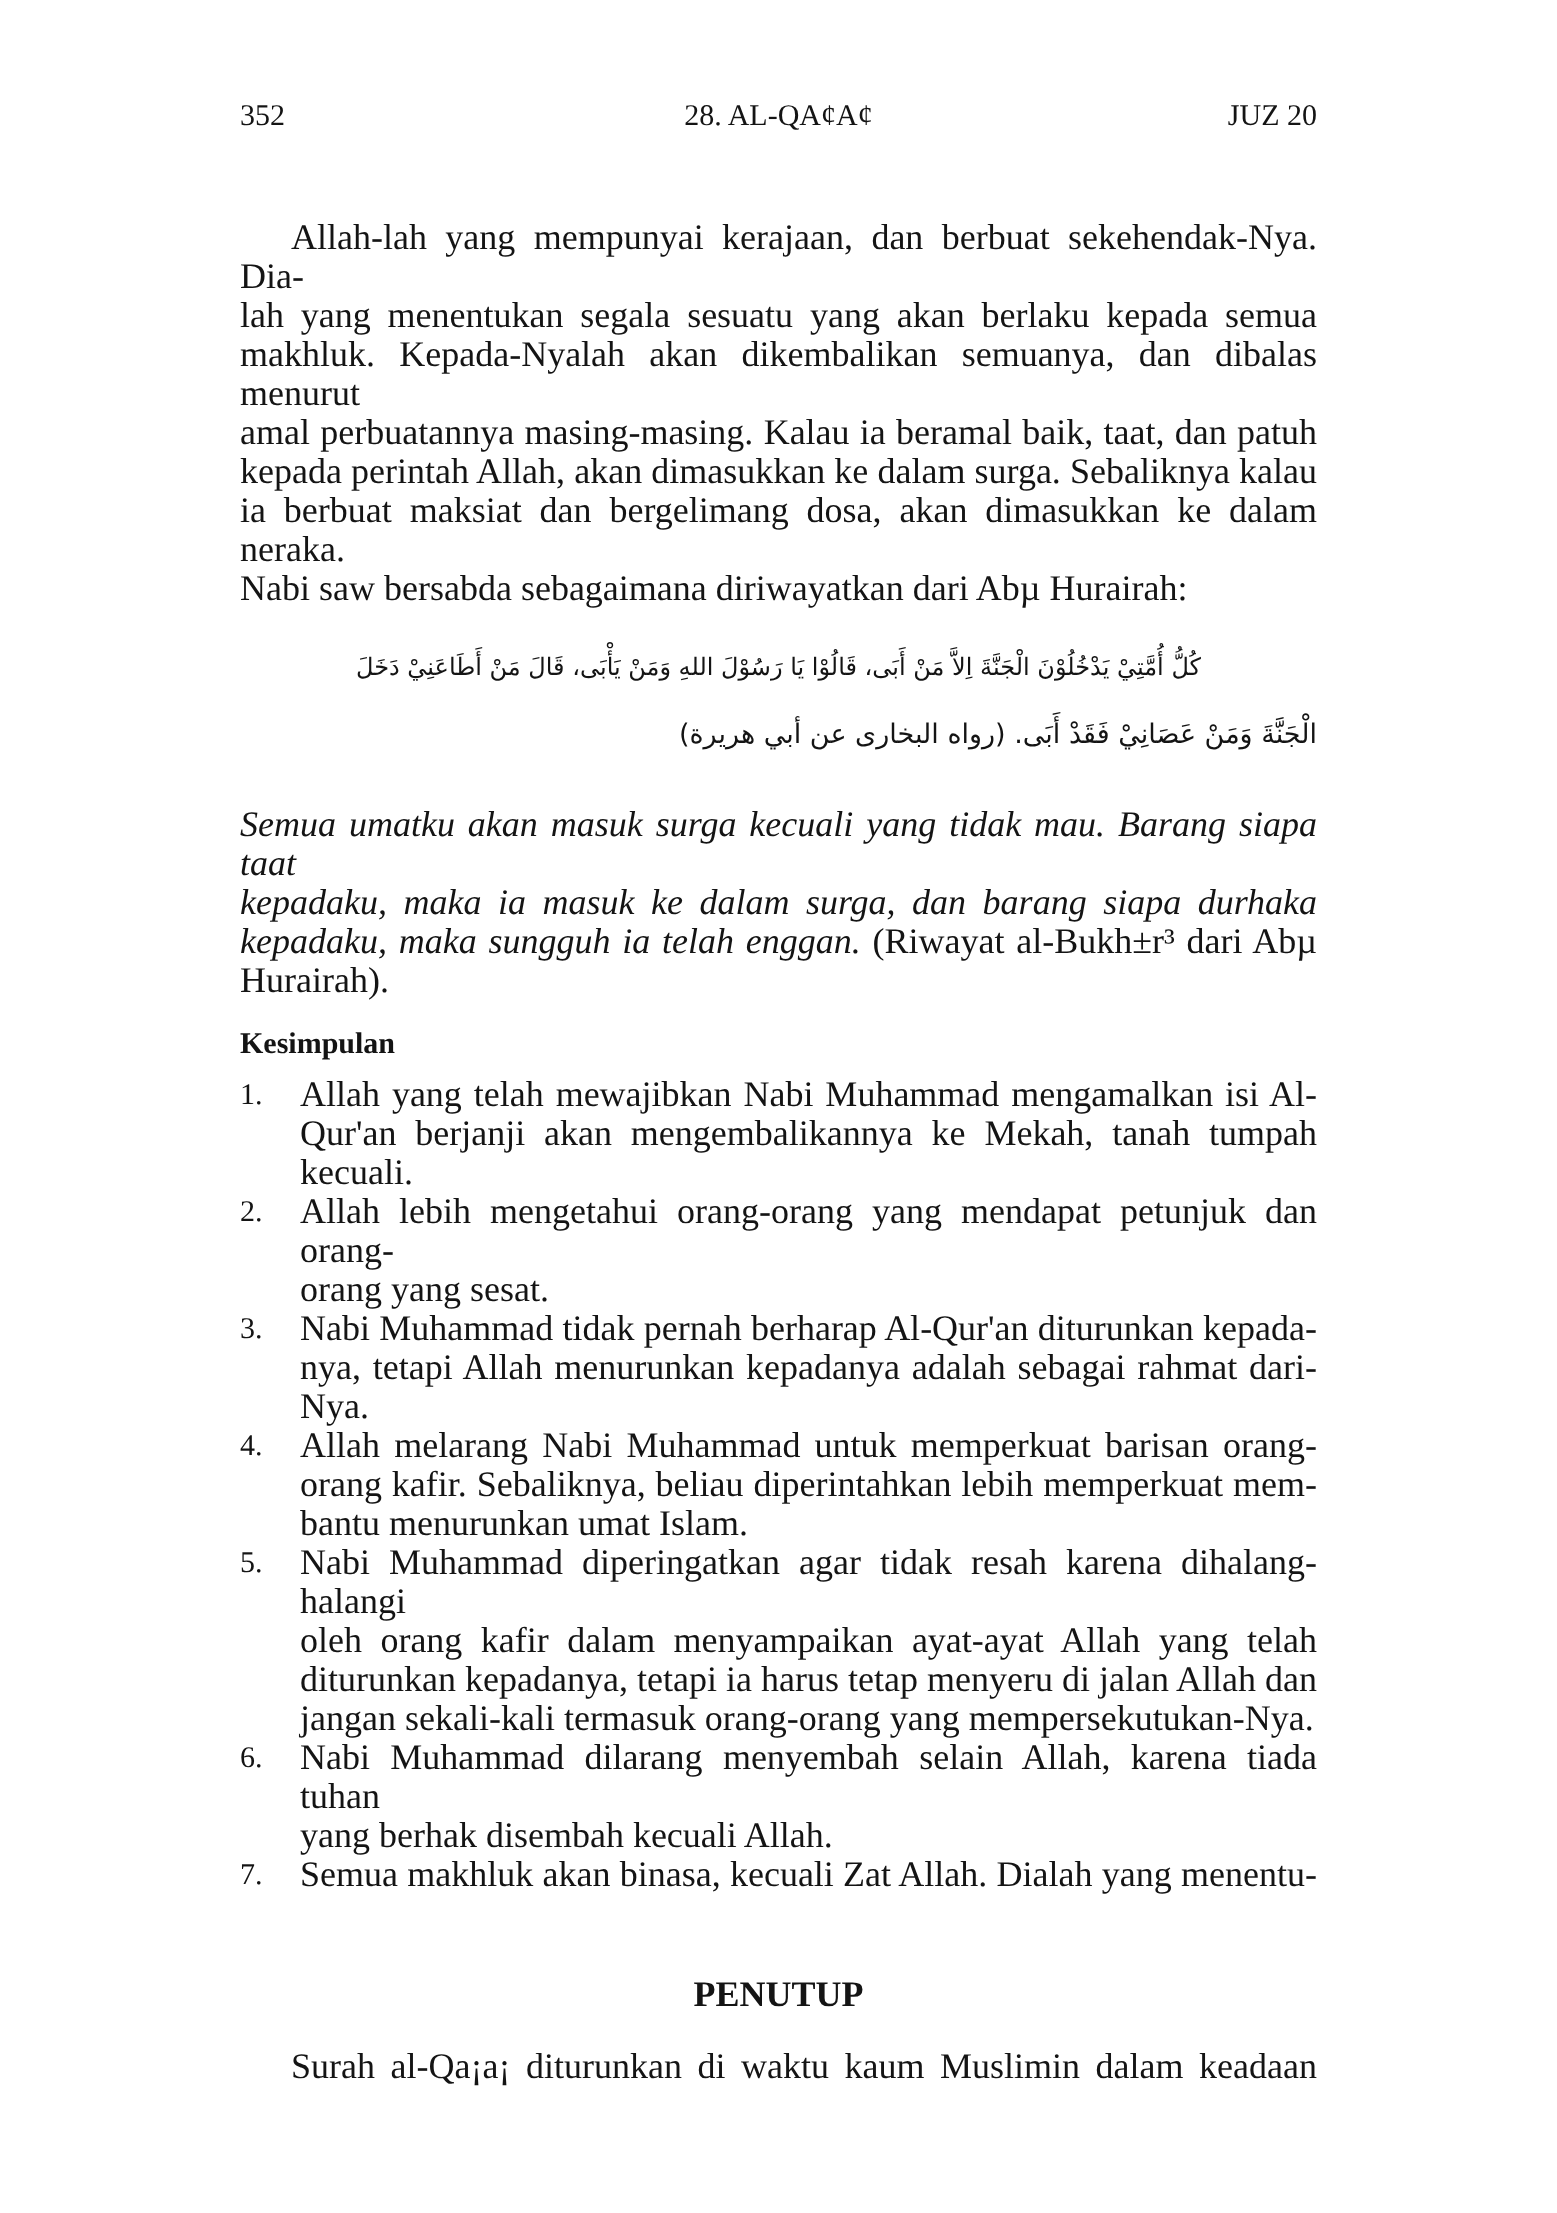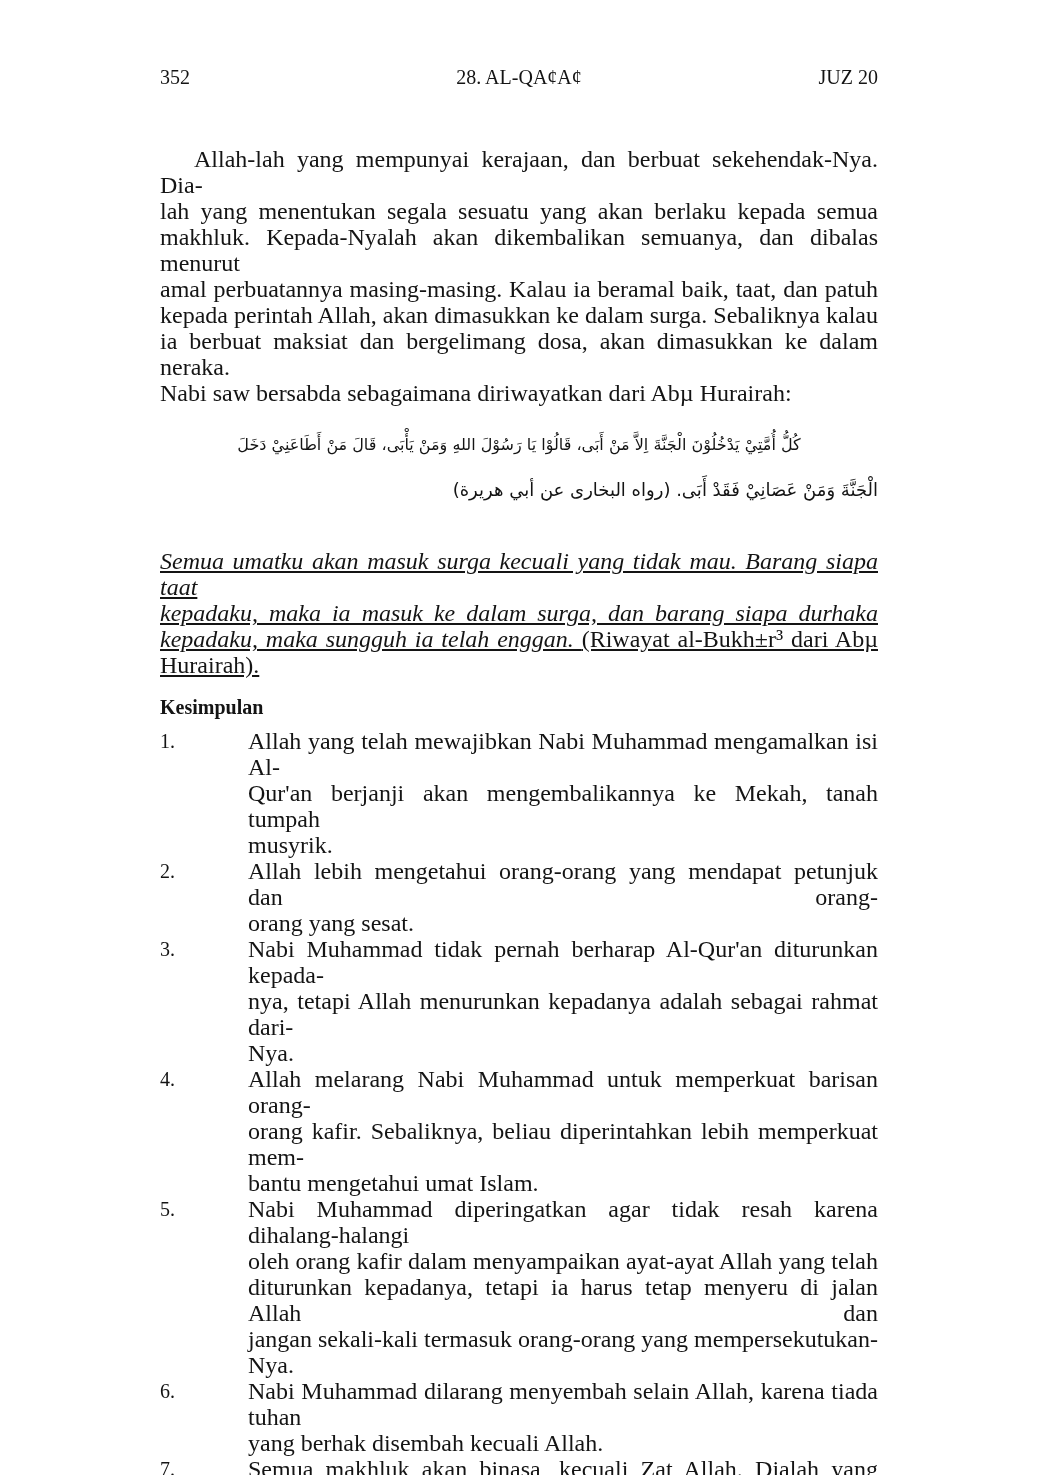--- a/index.html
+++ b/index.html
@@ -42,36 +42,36 @@
   .ar-line1{
     font-size:16px;line-height:46px;
     white-space:nowrap;text-align:center;
   }
   .ar-line2{
     font-size:18px;line-height:44px;
     white-space:nowrap;text-align:right;
   }
 
   
-  .translation{margin-top:36px;text-decoration:underline;}
+  .translation{margin-top:25px;}
   .it{font-style:italic;}
   .rm{font-style:normal;}
 
   
   .ks-heading{
     margin-top:16px;
     font-size:20px;line-height:26px;font-weight:bold;
   }
   .ks-list{margin-top:8px;}
   .ks-item{display:flex;}
   .ks-num{
     width:40px;flex:0 0 40px;
     font-size:20px;line-height:26px;
   }
-  .ks-body{flex:1;min-width:0;margin-left:48px;}
+  .ks-body{flex:1;min-width:0;}
 
   
   .penutup-heading{
     margin-top:54px;
     font-size:24px;line-height:26px;font-weight:bold;
     text-align:center;
   }
   .closing{margin-top:22px;}
 </style>
 </head>
@@ -109,21 +109,21 @@
       </div>
 
     <div class="ks-heading">Kesimpulan</div>
 
     <div class="ks-list">
         <div class="ks-item">
           <div class="ks-num">1.</div>
           <div class="ks-body">
             <div class="tline">Allah yang telah mewajibkan Nabi Muhammad mengamalkan isi Al-</div>
             <div class="tline">Qur'an berjanji akan mengembalikannya ke Mekah, tanah tumpah</div>
-            <div class="tline tline-last">musyrik.</div>
+            <div class="tline tline-last">kecuali.</div>
           </div>
         </div>
         <div class="ks-item">
           <div class="ks-num">2.</div>
           <div class="ks-body">
             <div class="tline">Allah lebih mengetahui orang-orang yang mendapat petunjuk dan orang-</div>
             <div class="tline tline-last">orang yang sesat.</div>
           </div>
         </div>
         <div class="ks-item">
@@ -132,21 +132,21 @@
             <div class="tline">Nabi Muhammad tidak pernah berharap Al-Qur'an diturunkan kepada-</div>
             <div class="tline">nya, tetapi Allah menurunkan kepadanya adalah sebagai rahmat dari-</div>
             <div class="tline tline-last">Nya.</div>
           </div>
         </div>
         <div class="ks-item">
           <div class="ks-num">4.</div>
           <div class="ks-body">
             <div class="tline">Allah melarang Nabi Muhammad untuk memperkuat barisan orang-</div>
             <div class="tline">orang kafir. Sebaliknya, beliau diperintahkan lebih memperkuat mem-</div>
-            <div class="tline tline-last">bantu mengetahui umat Islam.</div>
+            <div class="tline tline-last">bantu menurunkan umat Islam.</div>
           </div>
         </div>
         <div class="ks-item">
           <div class="ks-num">5.</div>
           <div class="ks-body">
             <div class="tline">Nabi Muhammad diperingatkan agar tidak resah karena dihalang-halangi</div>
             <div class="tline">oleh orang kafir dalam menyampaikan ayat-ayat Allah yang telah</div>
             <div class="tline">diturunkan kepadanya, tetapi ia harus tetap menyeru di jalan Allah dan</div>
             <div class="tline tline-last">jangan sekali-kali termasuk orang-orang yang mempersekutukan-Nya.</div>
           </div>

